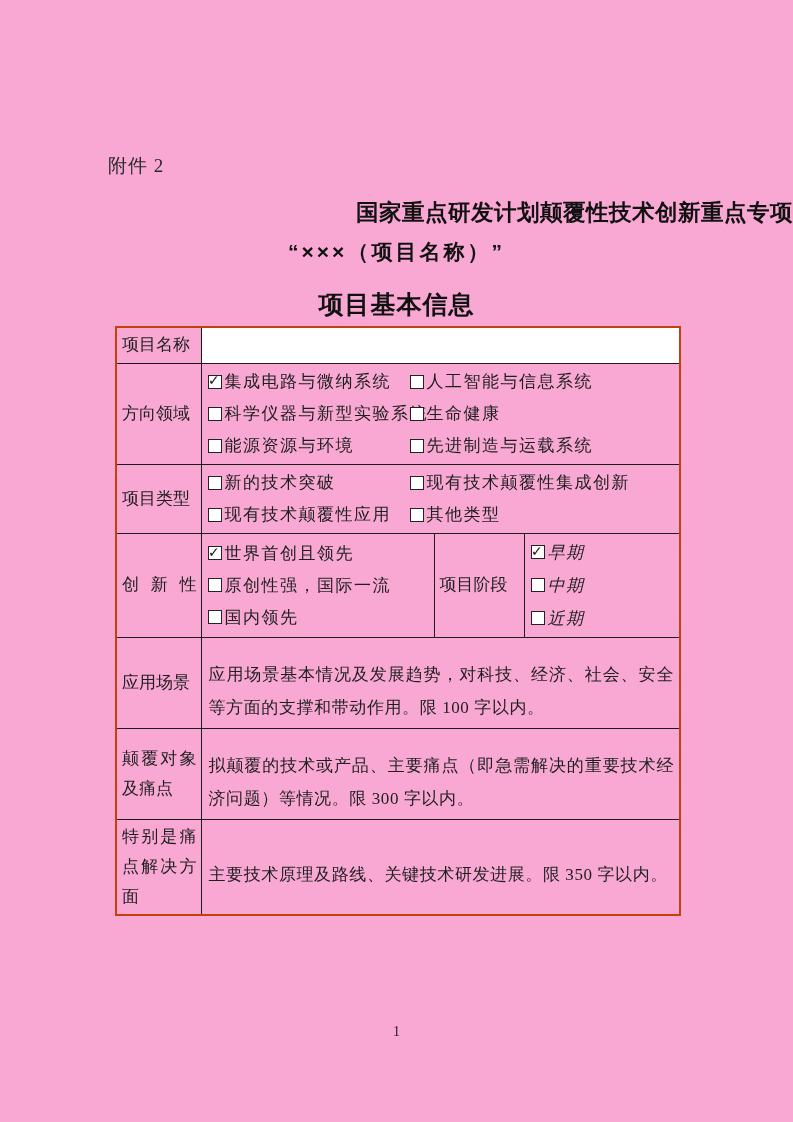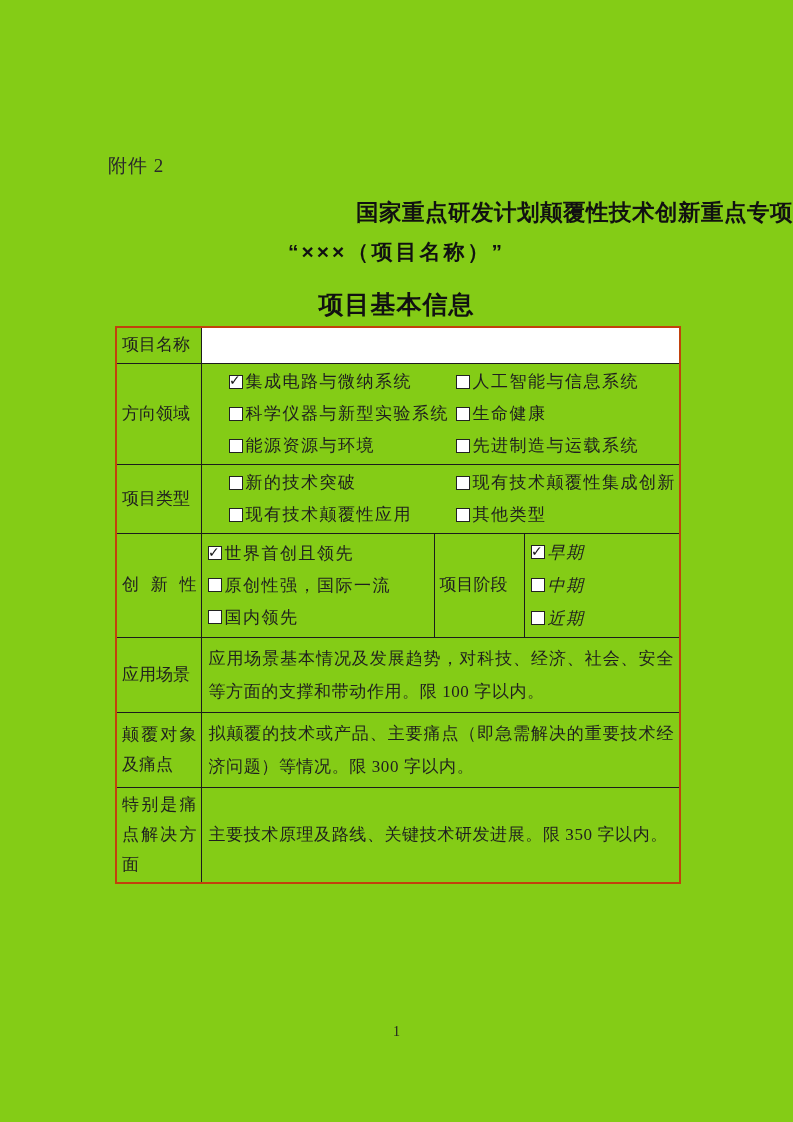--- a/index.html
+++ b/index.html
@@ -2,21 +2,21 @@
 <html><head>
 <meta charset="utf-8">
 <style>
   * { margin: 0; padding: 0; box-sizing: border-box; }
   html, body { background: #e8e8e8; }
   .page {
     position: relative;
     width: 793px;
     height: 1122px;
     margin: 0 auto;
-    background: #84cc16;
+    background: #f9a8d4;
     color: #1a1a1a;
     font-family: "Liberation Serif", "DejaVu Serif", serif;
     overflow: hidden;
   }
   .attachment {
     position: absolute;
     left: 108px;
     top: 153px;
     font-size: 19px;
     letter-spacing: 1px;
@@ -76,37 +76,37 @@
   td.label-cell {
     padding: 2px 4px 2px 5px;
     line-height: 30px;
     text-align: justify;
     text-justify: inter-character;
     line-break: strict;
   }
   td.label-cell.spread { text-align-last: justify; }
   td.value-cell { background: #fff; }
   td.para-cell {
-    padding: 4px 5px 4px 7px;
+    padding: 20px 5px 4px 7px;
     line-height: 33px;
     letter-spacing: 0.6px;
     text-align: justify;
     text-justify: inter-character;
     line-break: strict;
   }
   td.options-cell { padding: 2px 2px 2px 6px; }
   .opt-row { display: flex; align-items: center; height: 32px; }
   .opt {
     display: inline-flex;
     align-items: center;
     white-space: nowrap;
     letter-spacing: 1.5px;
     font-size: 17px;
   }
-  .opt.col-left { width: 227px; flex: none; margin-left: 21px; }
+  .opt.col-left { width: 202px; flex: none; }
   .cbox {
     position: relative;
     display: inline-block;
     width: 14px;
     height: 14px;
     border: 1.7px solid #222;
     background: #fff;
     margin-right: 3px;
     flex: none;
   }

